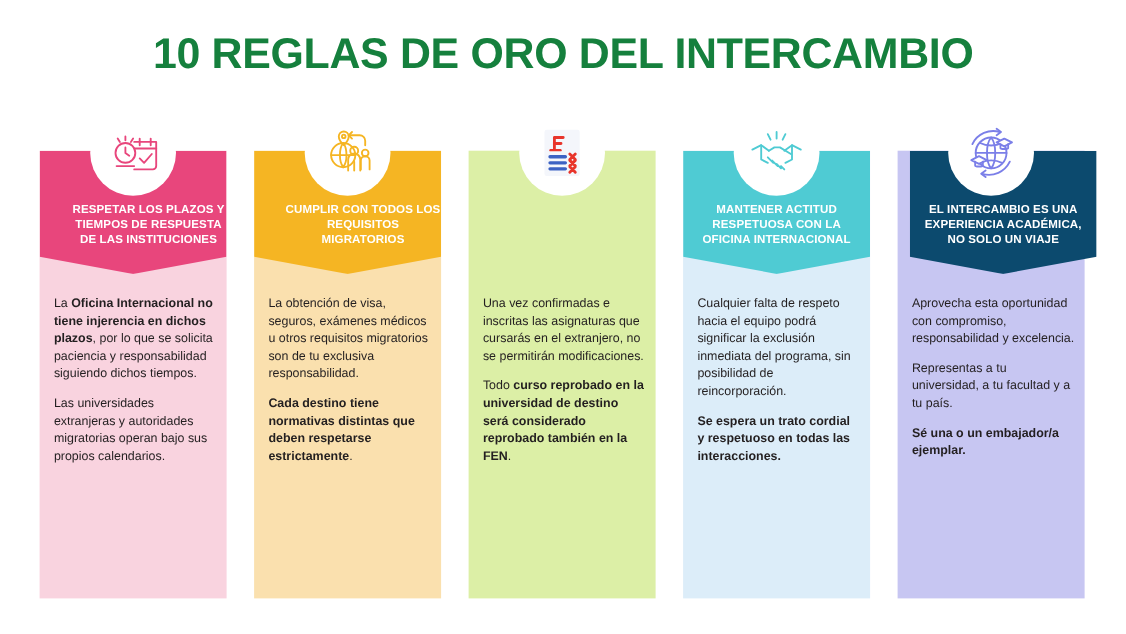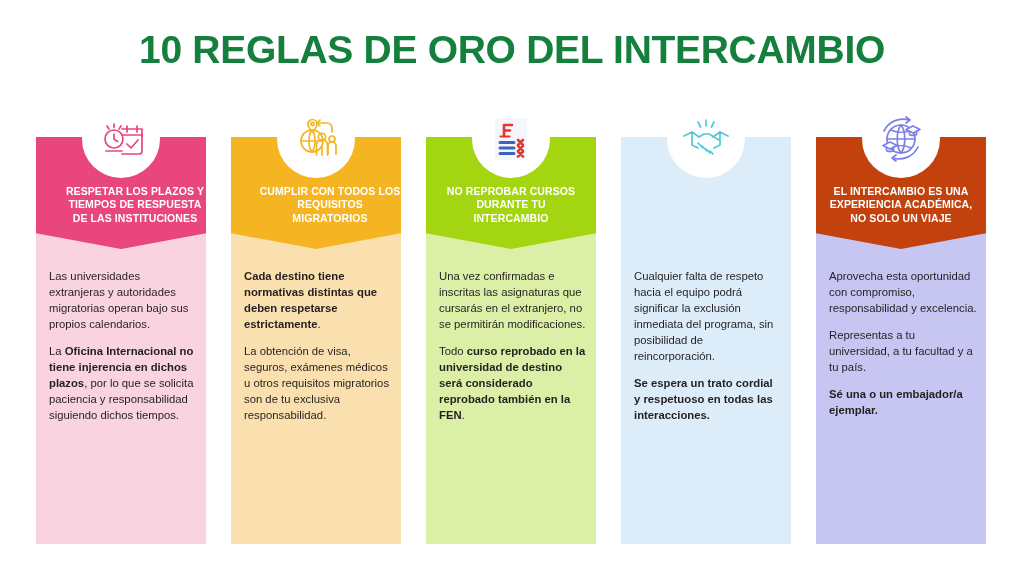--- a/index.html
+++ b/index.html
@@ -124,22 +124,22 @@
             <path fill="none" stroke="#E8467C" stroke-width="1.7" stroke-linecap="round" stroke-linejoin="round" d="M27 22h20"></path>
             <path fill="none" stroke="#E8467C" stroke-width="1.7" stroke-linecap="round" stroke-linejoin="round" d="M32 13v6M42 13v6"></path>
             <path fill="none" stroke="#E8467C" stroke-width="1.7" stroke-linecap="round" stroke-linejoin="round" d="M32 31l4 4 7-8"></path>
             <circle fill="none" stroke="#E8467C" stroke-width="1.7" stroke-linecap="round" stroke-linejoin="round" cx="19" cy="26" r="9"></circle>
             <path fill="none" stroke="#E8467C" stroke-width="1.7" stroke-linecap="round" stroke-linejoin="round" d="M19 21v5l3.5 2.5"></path>
             <path fill="none" stroke="#E8467C" stroke-width="1.7" stroke-linecap="round" stroke-linejoin="round" d="M12 13l2 3M19 11v3.5M26 13l-2 3"></path>
             <path fill="none" stroke="#E8467C" stroke-width="1.7" stroke-linecap="round" stroke-linejoin="round" d="M11 38h16"></path>
           </svg>
         </div>
         <div class="card-text">
+          <p><span>La </span><b>Oficina Internacional no tiene injerencia en dichos plazos</b><span>, por lo que se solicita paciencia y responsabilidad siguiendo dichos tiempos.</span></p>
           <p><span>Las universidades extranjeras y autoridades migratorias operan bajo sus propios calendarios.</span></p>
-          <p><span>La </span><b>Oficina Internacional no tiene injerencia en dichos plazos</b><span>, por lo que se solicita paciencia y responsabilidad siguiendo dichos tiempos.</span></p>
         </div>
       </div>
       <div class="card">
         <div class="card-body-panel" style="background: rgb(250, 224, 174);"></div>
         <div class="banner" style="background: rgb(245, 181, 35); padding-left: 28px;">
           <div class="banner-title">CUMPLIR CON TODOS LOS
 REQUISITOS MIGRATORIOS</div>
         </div>
         <div class="icon-circle">
           <svg viewBox="0 0 52 52">
@@ -150,66 +150,66 @@
             <path fill="none" stroke="#F5B523" stroke-width="1.7" stroke-linecap="round" stroke-linejoin="round" d="M28 10h9a5 5 0 0 1 5 5v4"></path>
             <path fill="none" stroke="#F5B523" stroke-width="1.7" stroke-linecap="round" stroke-linejoin="round" d="M30 7l-3 3 3 3"></path>
             <circle fill="none" stroke="#F5B523" stroke-width="1.7" stroke-linecap="round" stroke-linejoin="round" cx="32" cy="24" r="3.6"></circle>
             <path fill="none" stroke="#F5B523" stroke-width="1.7" stroke-linecap="round" stroke-linejoin="round" d="M26.5 42v-10a5.5 5.5 0 0 1 11 0v10"></path>
             <circle fill="none" stroke="#F5B523" stroke-width="1.7" stroke-linecap="round" stroke-linejoin="round" cx="42" cy="26" r="3"></circle>
             <path fill="none" stroke="#F5B523" stroke-width="1.7" stroke-linecap="round" stroke-linejoin="round" d="M38 41v-8a4 4 0 0 1 8 0v8"></path>
             <path fill="none" stroke="#F5B523" stroke-width="1.7" stroke-linecap="round" stroke-linejoin="round" d="M32 34v8"></path>
           </svg>
         </div>
         <div class="card-text">
+          <p><span>La obtención de visa, seguros, exámenes médicos u otros requisitos migratorios son de tu exclusiva responsabilidad.</span></p>
           <p><b>Cada destino tiene normativas distintas que deben respetarse estrictamente</b><span>.</span></p>
-          <p><span>La obtención de visa, seguros, exámenes médicos u otros requisitos migratorios son de tu exclusiva responsabilidad.</span></p>
         </div>
       </div>
       <div class="card">
         <div class="card-body-panel" style="background: rgb(220, 239, 166);"></div>
-        <div class="banner" style="background: rgb(163, 213, 16);">
-          <div class="banner-title">NO REPROBAR CURSOS
-DURANTE TU
-INTERCAMBIO</div>
-        </div>
         <div class="icon-circle">
           <svg viewBox="0 0 52 52">
             <rect x="10" y="5" width="32" height="42" rx="2" fill="#F4F6FB" stroke="none"></rect>
             <path fill="none" stroke="#E8352B" stroke-width="2.6" stroke-linecap="round" d="M19 12v11M19 12h8M19 17.5h6"></path>
             <path fill="none" stroke="#E8352B" stroke-width="2.2" stroke-linecap="round" d="M15.5 23.5h9"></path>
             <path fill="none" stroke="#3C62C4" stroke-width="3" stroke-linecap="round" d="M15 29.5h14M15 35h14M15 40.5h14"></path>
             <path fill="none" stroke="#E8352B" stroke-width="2.6" stroke-linecap="round" d="M33 27l5 5M38 27l-5 5M33 32.8l5 5M38 32.8l-5 5M33 38.5l5 5M38 38.5l-5 5"></path>
           </svg>
         </div>
         <div class="card-text">
           <p><span>Una vez confirmadas e inscritas las asignaturas que cursarás en el extranjero, no se permitirán modificaciones.</span></p>
           <p><span>Todo </span><b>curso reprobado en la universidad de destino será considerado reprobado también en la FEN</b><span>.</span></p>
         </div>
       </div>
       <div class="card">
         <div class="card-body-panel" style="background: rgb(220, 237, 249);"></div>
+        <div class="banner" style="background: rgb(79, 203, 211);">
+          <div class="banner-title">MANTENER  ACTITUD
+RESPETUOSA CON LA
+OFICINA INTERNACIONAL</div>
+        </div>
         <div class="icon-circle">
           <svg viewBox="0 0 52 52">
             <path fill="none" stroke="#4FCBD3" stroke-width="1.7" stroke-linecap="round" stroke-linejoin="round" d="M4 23l8-4 7 5"></path>
             <path fill="none" stroke="#4FCBD3" stroke-width="1.7" stroke-linecap="round" stroke-linejoin="round" d="M48 23l-8-4-7 5"></path>
             <path fill="none" stroke="#4FCBD3" stroke-width="1.7" stroke-linecap="round" stroke-linejoin="round" d="M19 24l5-3h5l10 6"></path>
             <path fill="none" stroke="#4FCBD3" stroke-width="1.7" stroke-linecap="round" stroke-linejoin="round" d="M12 19v13l6 3"></path>
             <path fill="none" stroke="#4FCBD3" stroke-width="1.7" stroke-linecap="round" stroke-linejoin="round" d="M40 19v13l-6 3"></path>
             <path fill="none" stroke="#4FCBD3" stroke-width="1.7" stroke-linecap="round" stroke-linejoin="round" d="M18 30l5 5M22 33l5 5M26 36l4 4M30 38l3 3"></path>
             <path fill="none" stroke="#4FCBD3" stroke-width="1.7" stroke-linecap="round" stroke-linejoin="round" d="M26 7v6M18 9l2.5 5M34 9l-2.5 5"></path>
           </svg>
         </div>
         <div class="card-text">
           <p><span>Cualquier falta de respeto hacia el equipo podrá significar la exclusión inmediata del programa, sin posibilidad de reincorporación.</span></p>
           <p><b>Se espera un trato cordial y respetuoso en todas las interacciones.</b></p>
         </div>
       </div>
       <div class="card">
         <div class="card-body-panel" style="background: rgb(199, 198, 242);"></div>
-        <div class="banner" style="background: #c2410c;">
+        <div class="banner" style="background: #0c4a6e; margin-left: 11px;">
           <div class="banner-title">EL INTERCAMBIO ES UNA
 EXPERIENCIA ACADÉMICA,
 NO SOLO UN VIAJE</div>
         </div>
         <div class="icon-circle">
           <svg viewBox="0 0 52 52">
             <circle fill="none" stroke="#7B7FE8" stroke-width="1.7" stroke-linecap="round" stroke-linejoin="round" cx="26" cy="26" r="14"></circle>
             <path fill="none" stroke="#7B7FE8" stroke-width="1.7" stroke-linecap="round" stroke-linejoin="round" d="M12 26h28M26 12c5 6 5 22 0 28M26 12c-5 6-5 22 0 28"></path>
             <path fill="none" stroke="#7B7FE8" stroke-width="1.7" stroke-linecap="round" stroke-linejoin="round" d="M16 17c6 3 14 3 20 0M16 35c6-3 14-3 20 0"></path>
             <path fill="none" stroke="#7B7FE8" stroke-width="1.7" stroke-linecap="round" stroke-linejoin="round" d="M9 18A21 21 0 0 1 34 7"></path>

